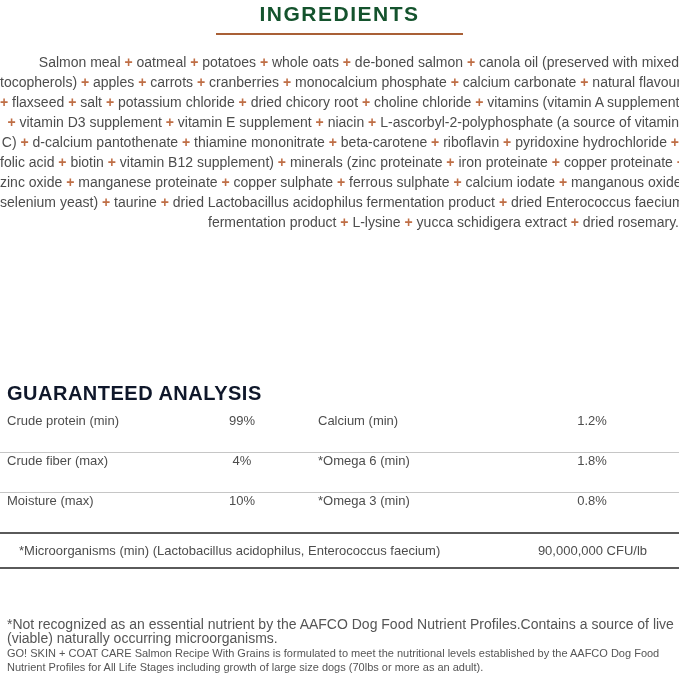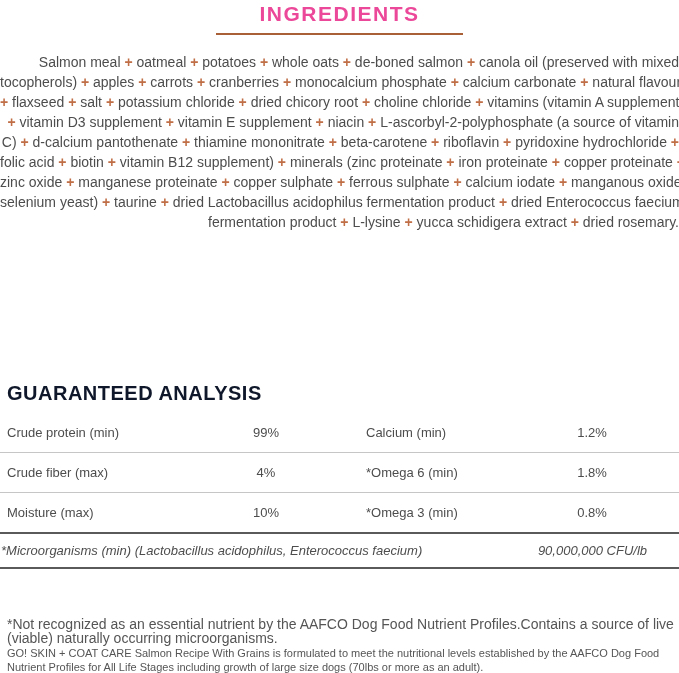--- a/index.html
+++ b/index.html
@@ -11,21 +11,21 @@
     font-family:"Liberation Sans", sans-serif;
     color:#4d4d4d;
   }
   
   .ing-title{
     padding-top:2px;
     text-align:center;
     font-size:21px;
     font-weight:bold;
     letter-spacing:1.5px;
-    color:#ec4899;
+    color:#14532d;
   }
   .ing-rule{
     width:247px;height:2px;
     background:#a96036;
     margin:7px auto 0 auto;
   }
   .ing-para{
     margin-top:17px;
     text-align:right;
     font-size:14px;
@@ -43,38 +43,36 @@
     letter-spacing:0.5px;
     color:#0f172a;
   }
   .ga-table{
     position:absolute;
     top:413px;left:0;right:0;
     font-size:13px;
     color:#4d4d4d;
   }
   .ga-row{
-    display:flex;align-items:center;
+    display:flex;align-items:flex-start;
     height:39px;
     padding:0 32px 0 7px;
     border-bottom:1px solid #c6c6c6;
-    gap:24px;
   }
   .ga-row.last{border-bottom:none;}
   .cell-l-label{width:185px;}
   .cell-l-value{width:100px;text-align:center;}
   .cell-r-label{flex:1;margin-left:26px;}
   .cell-r-value{width:110px;text-align:center;}
   .ga-full-row{
     display:flex;align-items:center;
     height:33px;
-    padding:0 32px 0 1px;
+    padding:0 32px 0 19px;
     border-top:2px solid #5a5a5a;
     border-bottom:2px solid #5a5a5a;
-    font-style:italic;
   }
   .cell-full-label{flex:1;}
   .cell-full-value{margin-left:auto;text-align:right;}
   
   .footnote-1{
     position:absolute;
     top:617px;left:7px;right:4px;
     font-size:14px;
     color:#555555;
     line-height:14px;

